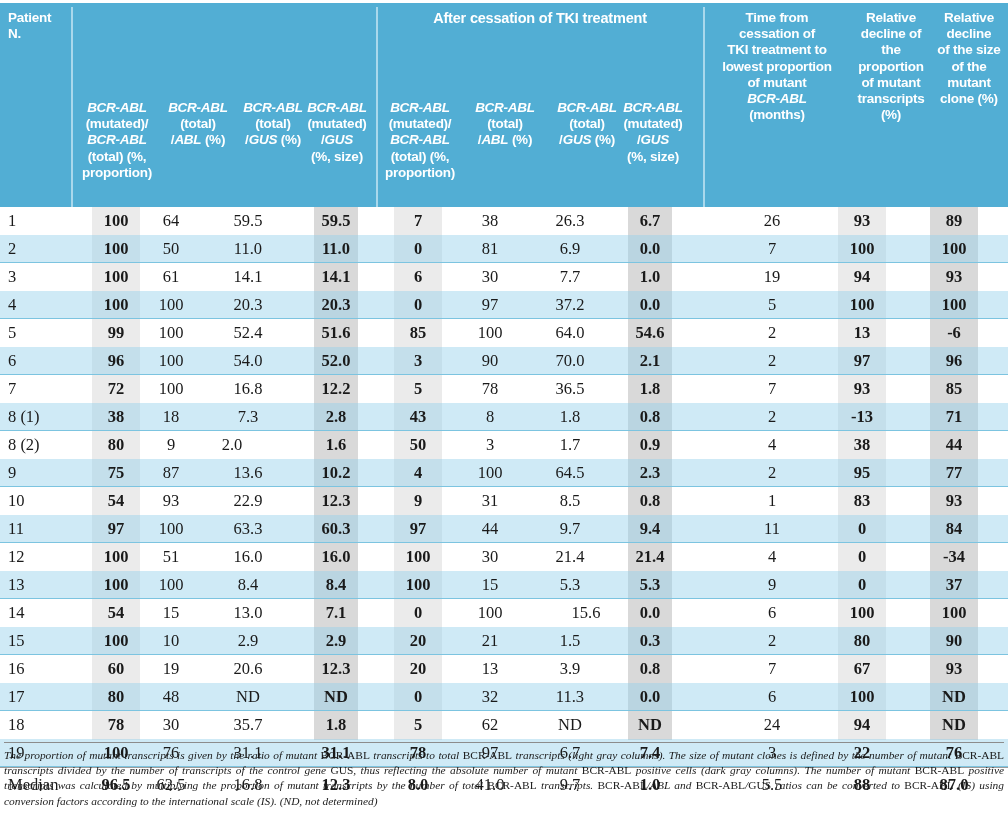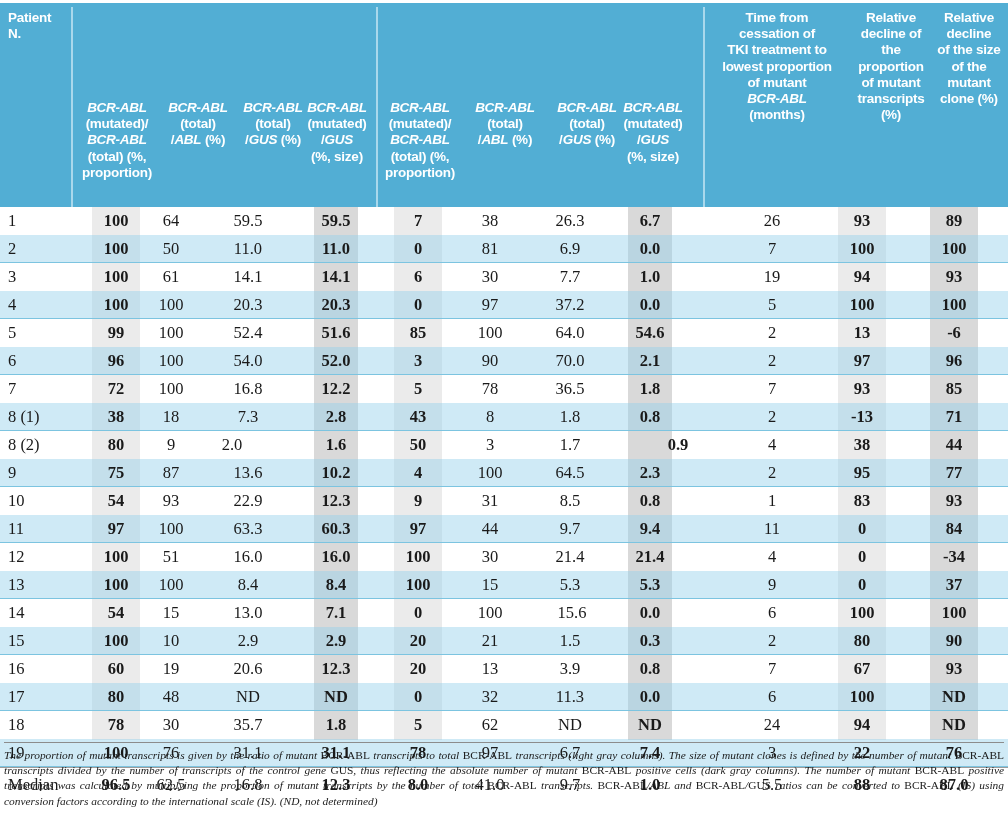--- a/index.html
+++ b/index.html
@@ -138,20 +138,21 @@
 
     <div class="hdr-divider" style="left:71px;"></div>
     <div class="hdr-divider" style="left:376px;"></div>
     <div class="hdr-divider" style="left:703px;"></div>
 
     <div class="sub-title" style="left:8px; top:7px; width:60px; text-align:left;">
       <span>Patient</span><br>
       <span>N.</span>
     </div>
 
+    <div class="group-title" style="left:380px; top:7px; width:320px;">After cessation of TKI treatment</div>
 
     <div class="sub-title" style="left:78px; top:97px; width:78px;">
       <i>BCR-ABL</i><br>(mutated)/<br><i>BCR-ABL</i><br>(total) (%,<br>proportion)
     </div>
     <div class="sub-title" style="left:160px; top:97px; width:76px;">
       <i>BCR-ABL</i><br>(total)<br>/<i>ABL</i> (%)
     </div>
     <div class="sub-title" style="left:234px; top:97px; width:78px;">
       <i>BCR-ABL</i><br>(total)<br>/<i>GUS</i> (%)
     </div>
@@ -302,21 +303,21 @@
       </div>
       <div class="trow">
         <div class="cell left" style="left: 8px; width: 64px;">8 (2)</div>
         <div class="cell b" style="left: 92px; width: 48px;">80</div>
         <div class="cell" style="left: 148px; width: 46px;">9</div>
         <div class="cell" style="left: 208px; width: 48px;">2.0</div>
         <div class="cell b" style="left: 314px; width: 44px;">1.6</div>
         <div class="cell b" style="left: 394px; width: 48px;">50</div>
         <div class="cell" style="left: 466px; width: 48px;">3</div>
         <div class="cell" style="left: 546px; width: 48px;">1.7</div>
-        <div class="cell b" style="left: 656px; width: 44px;">0.9</div>
+        <div class="cell b" style="left: 628px; width: 44px;">0.9</div>
         <div class="cell" style="left: 726px; width: 92px;">4</div>
         <div class="cell b" style="left: 838px; width: 48px;">38</div>
         <div class="cell b" style="left: 930px; width: 48px;">44</div>
       </div>
       <div class="trow alt">
         <div class="row-tint"></div>
         <div class="cell left" style="left: 8px; width: 64px;">9</div>
         <div class="cell b" style="left: 92px; width: 48px;">75</div>
         <div class="cell" style="left: 148px; width: 46px;">87</div>
         <div class="cell" style="left: 224px; width: 48px;">13.6</div>
@@ -388,21 +389,21 @@
         <div class="cell b" style="left: 930px; width: 48px;">37</div>
       </div>
       <div class="trow">
         <div class="cell left" style="left: 8px; width: 64px;">14</div>
         <div class="cell b" style="left: 92px; width: 48px;">54</div>
         <div class="cell" style="left: 148px; width: 46px;">15</div>
         <div class="cell" style="left: 224px; width: 48px;">13.0</div>
         <div class="cell b" style="left: 314px; width: 44px;">7.1</div>
         <div class="cell b" style="left: 394px; width: 48px;">0</div>
         <div class="cell" style="left: 466px; width: 48px;">100</div>
-        <div class="cell" style="left: 548px; width: 48px;">15.6</div>
+        <div class="cell" style="left: 562px; width: 48px;">15.6</div>
         <div class="cell b" style="left: 628px; width: 44px;">0.0</div>
         <div class="cell" style="left: 726px; width: 92px;">6</div>
         <div class="cell b" style="left: 838px; width: 48px;">100</div>
         <div class="cell b" style="left: 930px; width: 48px;">100</div>
       </div>
       <div class="trow alt">
         <div class="row-tint"></div>
         <div class="cell left" style="left: 8px; width: 64px;">15</div>
         <div class="cell b" style="left: 92px; width: 48px;">100</div>
         <div class="cell" style="left: 148px; width: 46px;">10</div>

